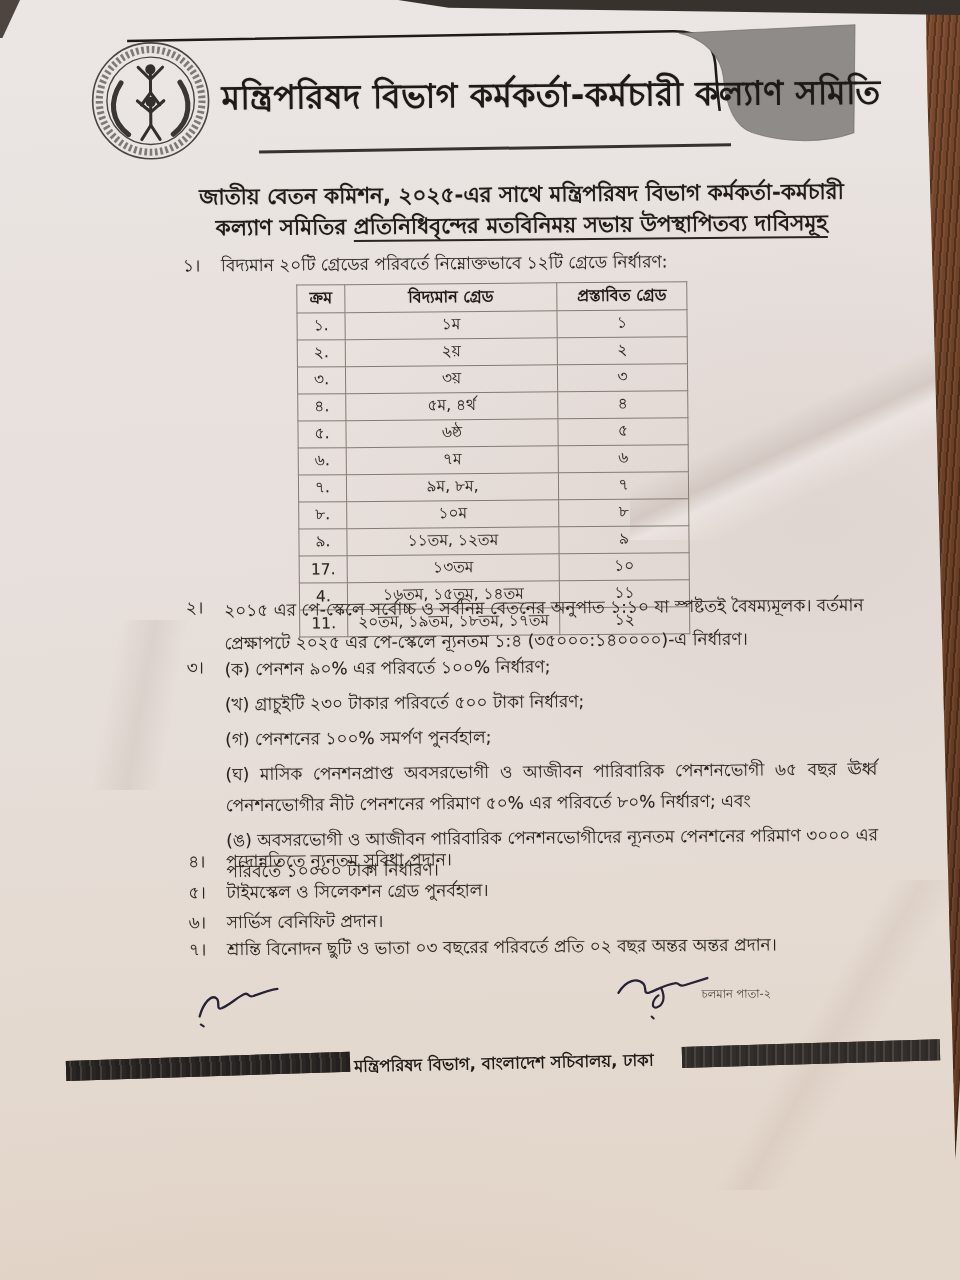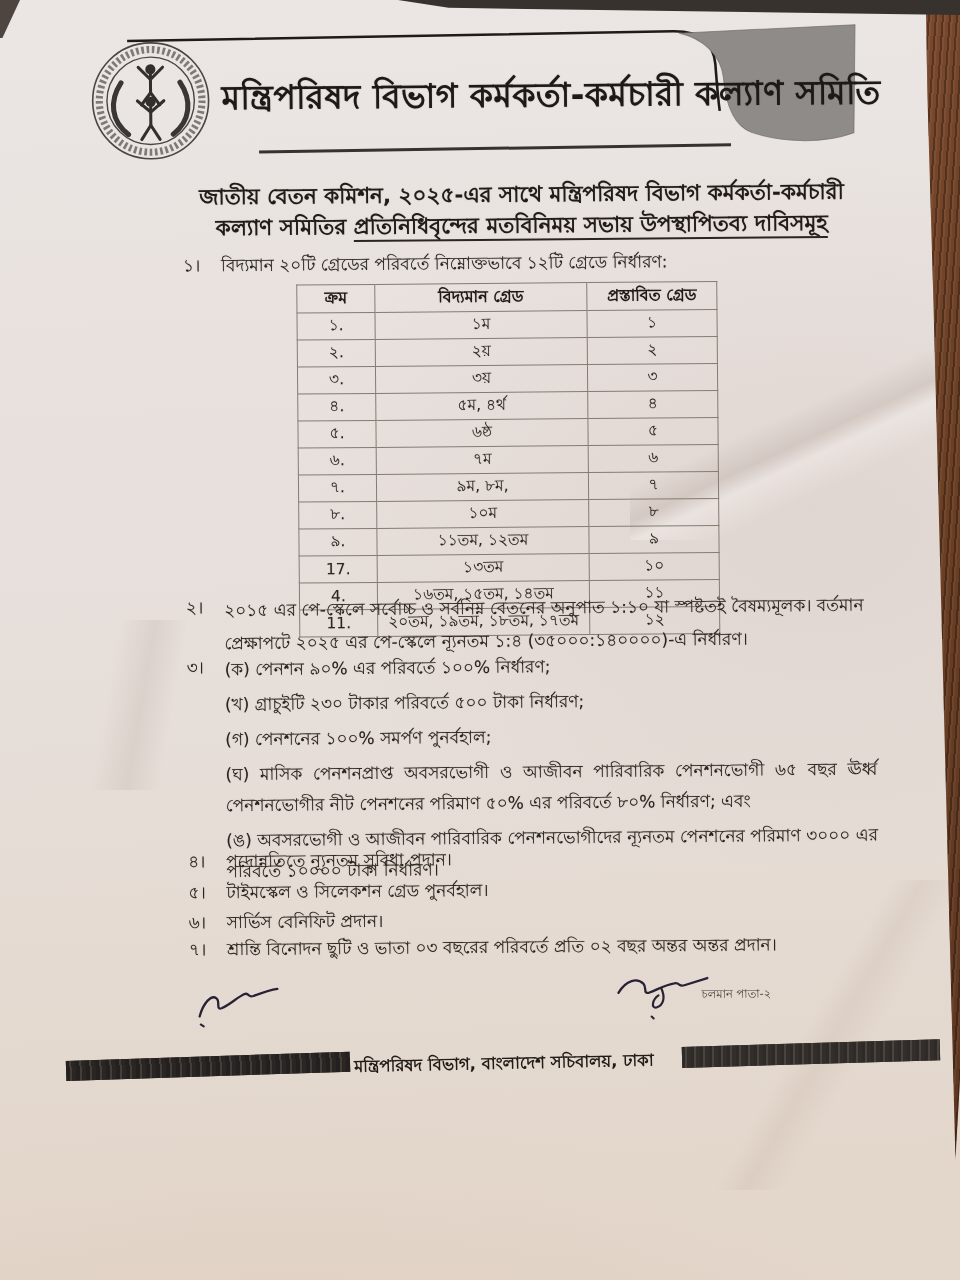--- a/index.html
+++ b/index.html
@@ -68,21 +68,21 @@
   .item-5{left:186px;top:877px;}
   .item-6{left:186px;top:907px;}
   .item-7{left:186px;top:934px;}
 
   
   .grade-table{left:299px;top:283px;border-collapse:collapse;font-size:15.5px;
     color:#2a251f;text-shadow:0 0 1px rgba(70,58,46,.3);}
   .grade-table th,.grade-table td{border:1px solid #847c73;text-align:center;padding:0 4px;}
   .grade-table th{height:25px;font-size:16px;font-weight:bold;color:#1f1a16;}
   .grade-table td{height:22.6px;font-weight:normal;}
-  .grade-table th:nth-child(1),.grade-table td:nth-child(1){width:78px;}
+  .grade-table th:nth-child(1),.grade-table td:nth-child(1){width:48px;}
   .grade-table th:nth-child(2),.grade-table td:nth-child(2){width:212px;}
   .grade-table th:nth-child(3),.grade-table td:nth-child(3){width:130px;}
 
   .continue-note{left:698px;top:948px;font-size:11.5px;color:#453d35;margin-top:40px;}
 
   .sig{position:absolute;}
   .sig-left{left:188px;top:978px;width:92px;height:50px;}
   .sig-right{left:608px;top:972px;width:104px;height:54px;}
 
   

